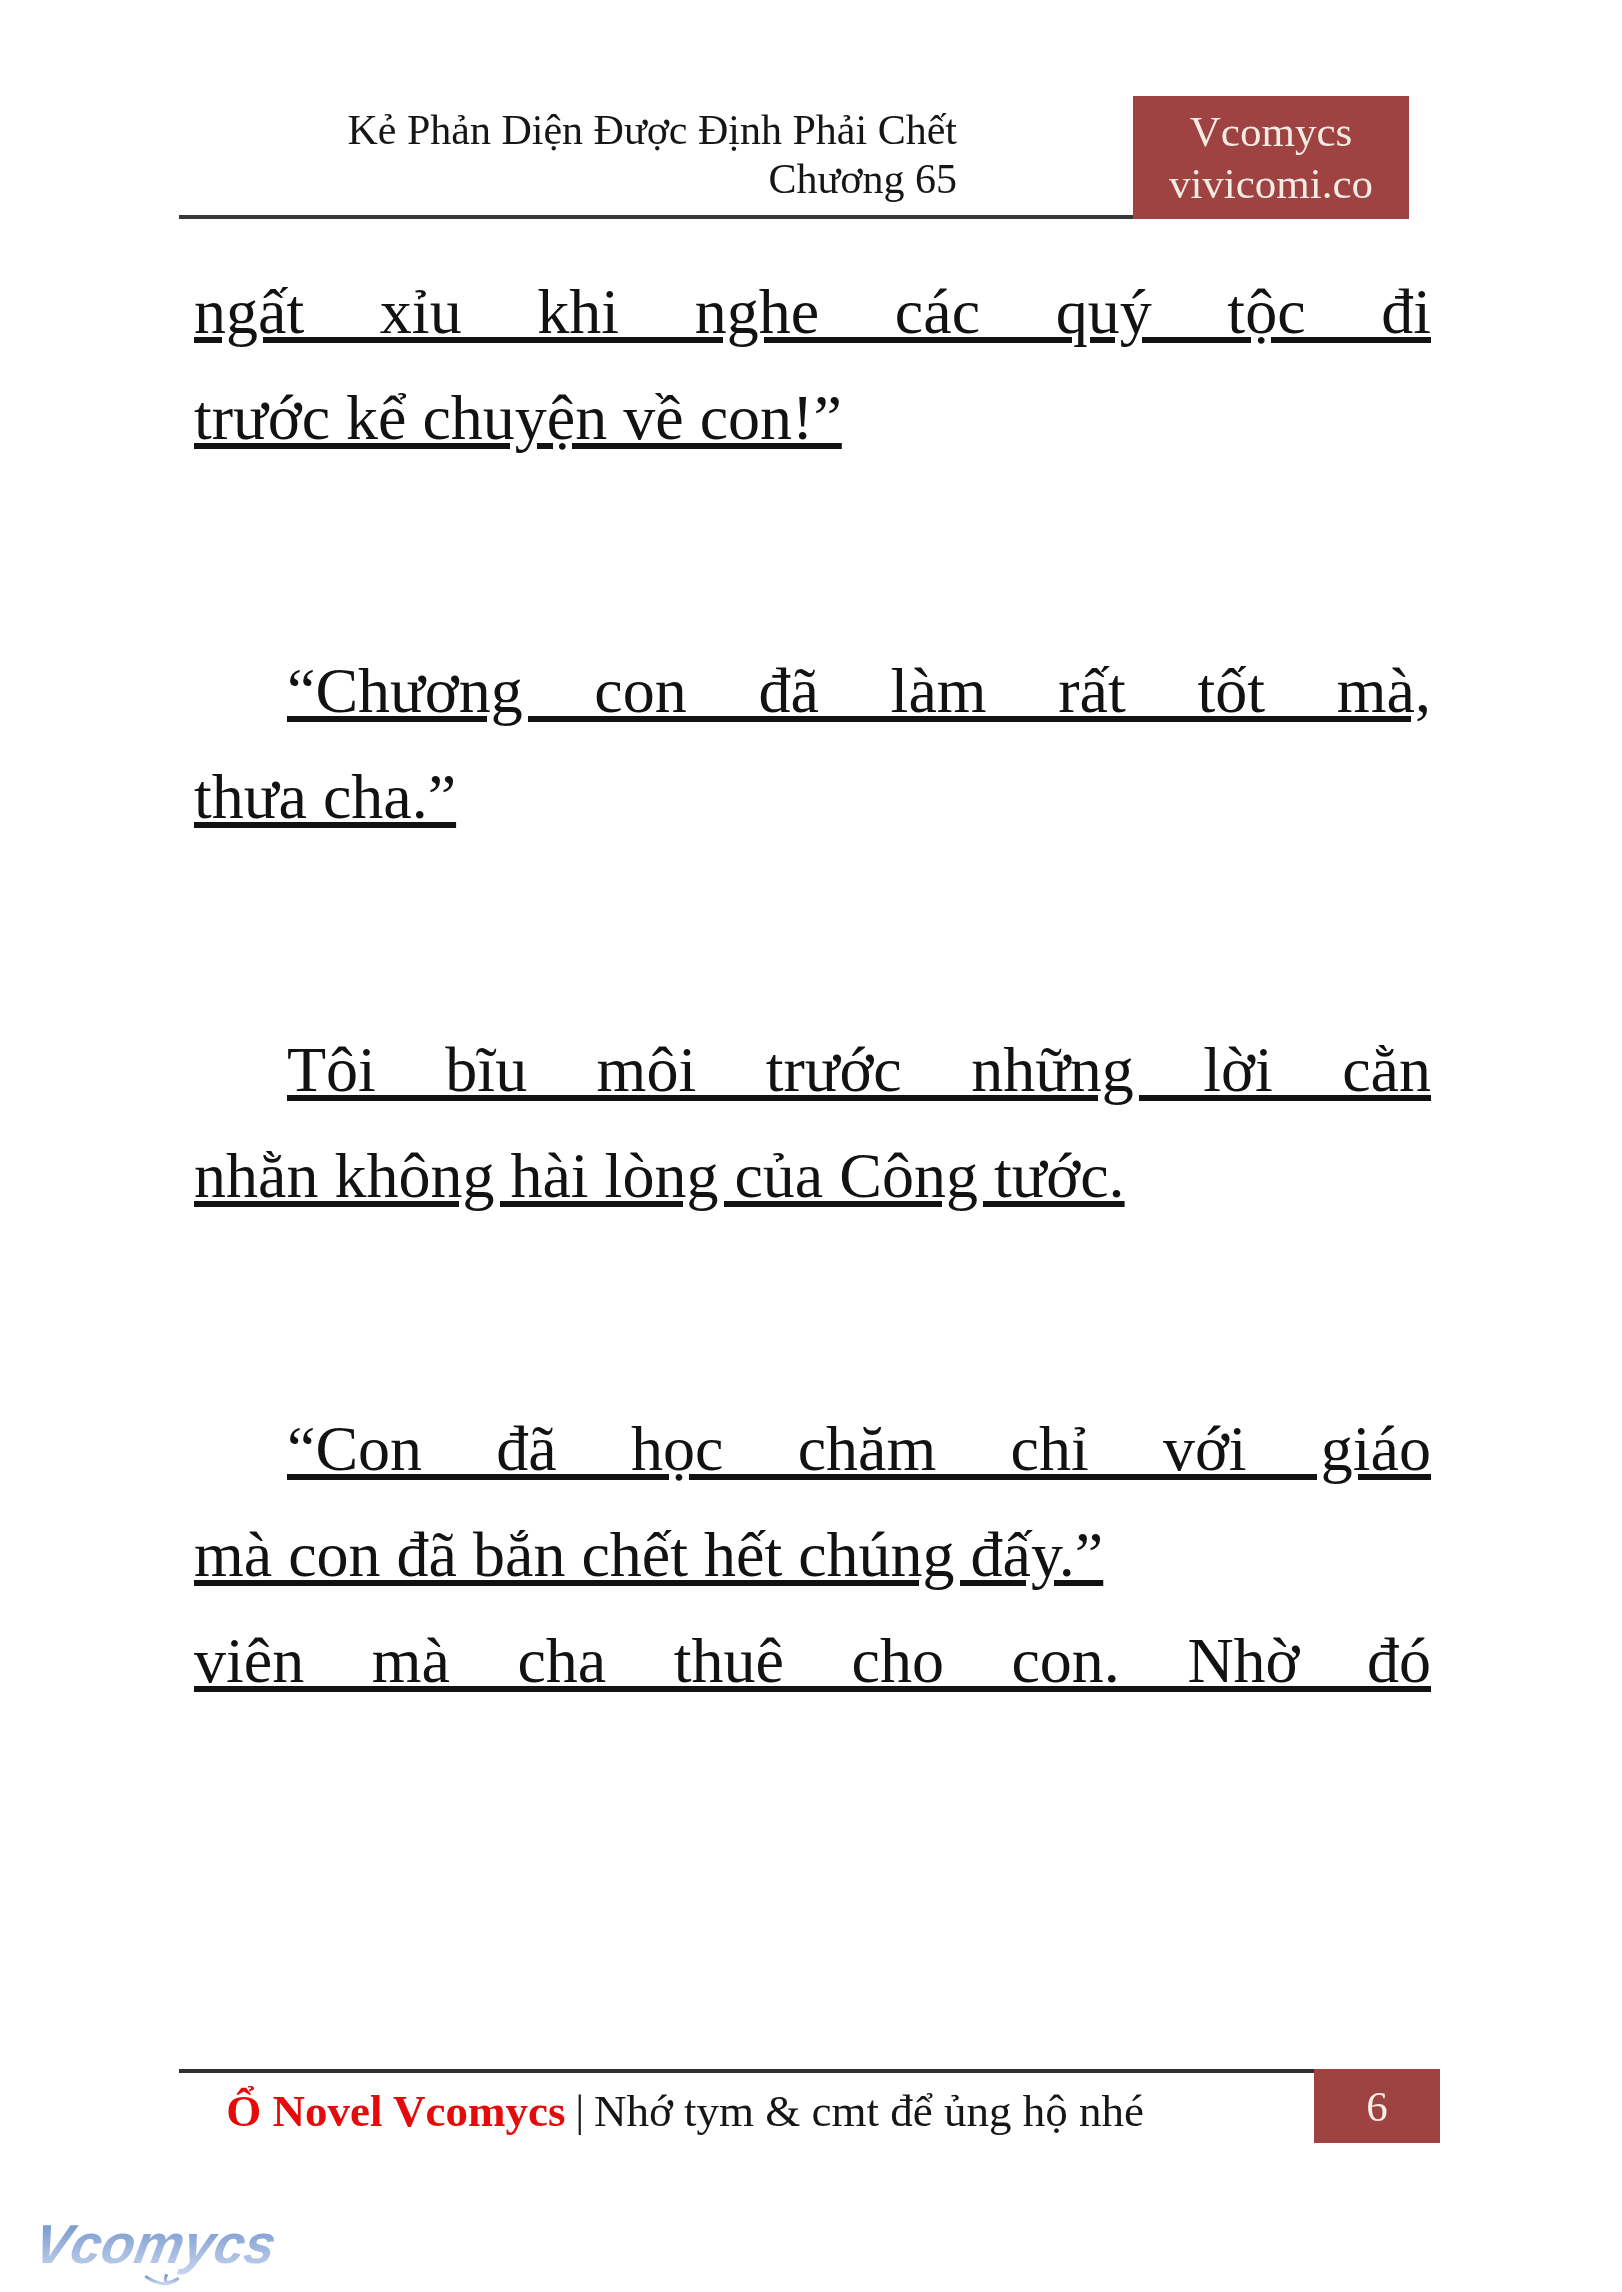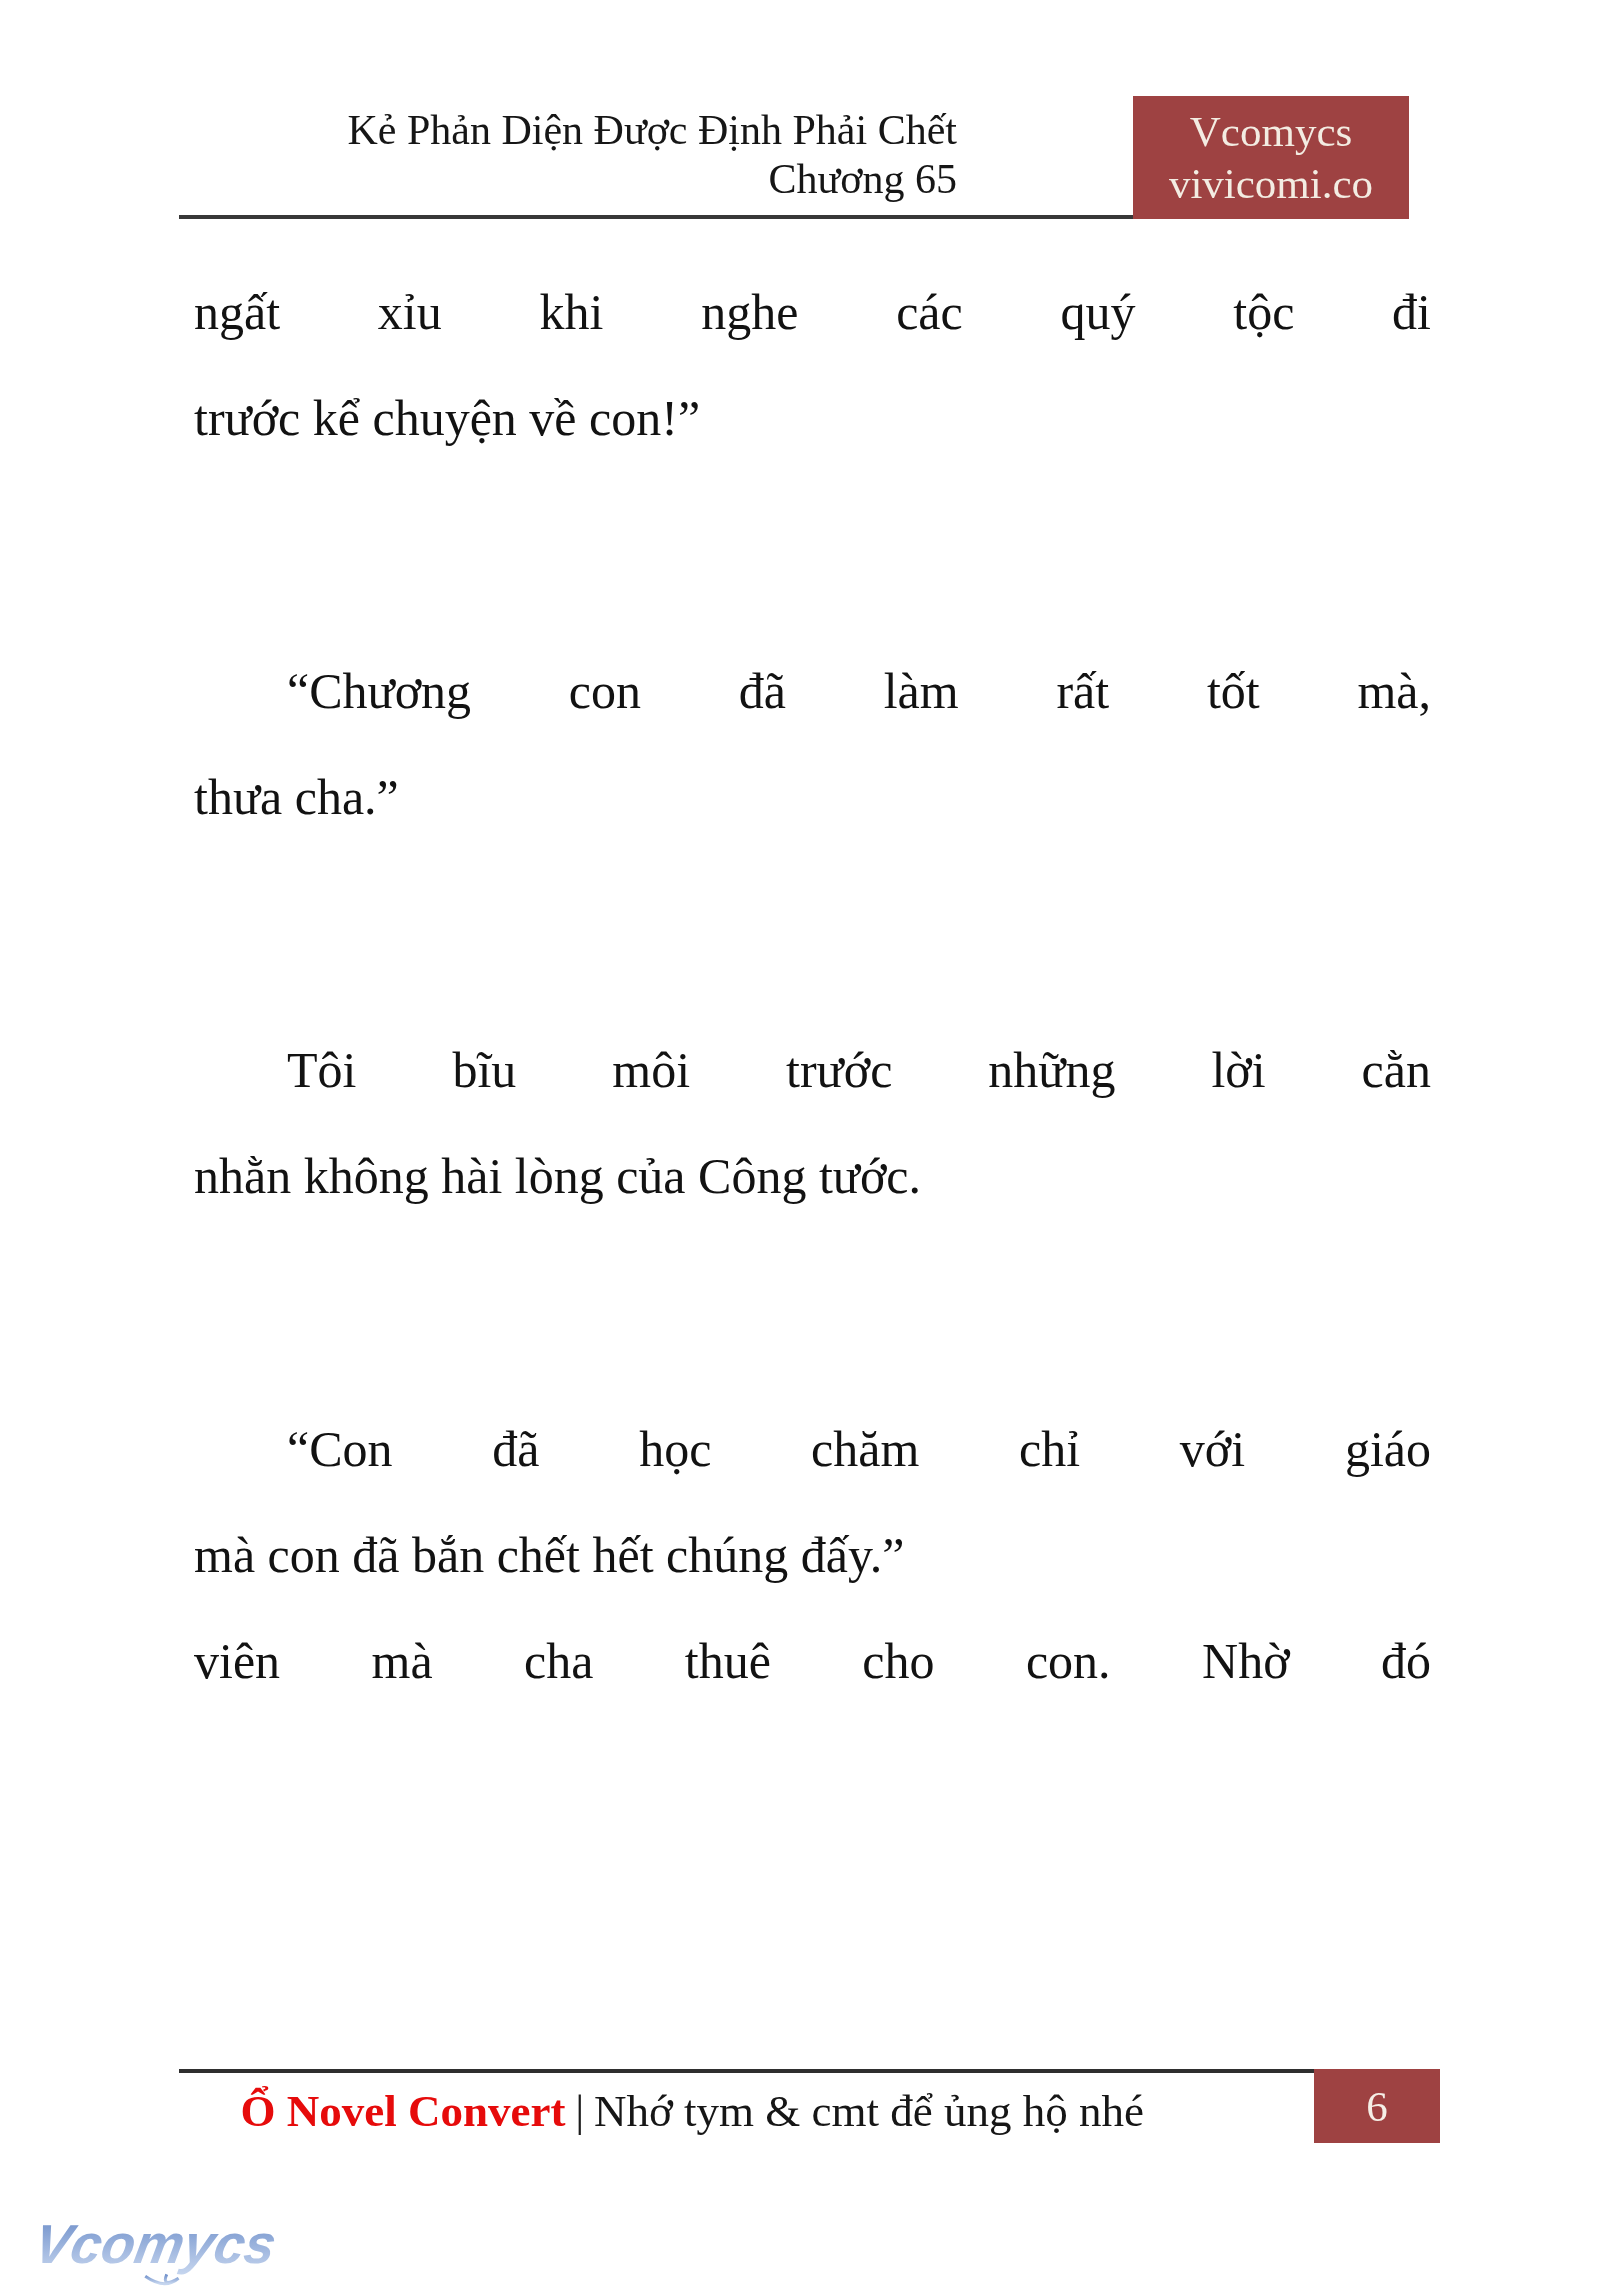--- a/index.html
+++ b/index.html
@@ -30,22 +30,23 @@
   }
   .header-rule {
     position:absolute; left:179px; top:215px;
     width:954px; height:3.9px; background:#383838;
   }
 
   
   .body-text {
     position:absolute; left:194px; top:259px;
     width:1237px;
-    font-size:50px; line-height:106px;
+    font-size:64px; line-height:106px;
     color:#121212;
+    text-decoration:underline;
   }
   .paragraph { margin:0 0 167px 0; }
   .paragraph:last-child { margin-bottom:0; }
   .bline { text-align:left; }
   .bline.justify { text-align:justify; text-align-last:justify; text-justify:inter-word; }
   .bline.indent { padding-left:93px; }
 
   
   .footer-rule {
     position:absolute; left:179px; top:2069px;
@@ -105,21 +106,21 @@
     <div class="paragraph">
       <div class="bline justify indent">“Con đã học chăm chỉ với giáo</div>
       <div class="bline">mà con đã bắn chết hết chúng đấy.”</div>
       <div class="bline justify">viên mà cha thuê cho con. Nhờ đó</div>
     </div>
   </div>
 
   <div class="footer-rule"></div>
 
   <div class="footer-text">
-    <span class="footer-brand">Ổ Novel Convert</span><span class="footer-sep">|</span><span>Nhớ tym &amp; cmt để ủng hộ nhé</span>
+    <span class="footer-brand">Ổ Novel Vcomycs</span><span class="footer-sep">|</span><span>Nhớ tym &amp; cmt để ủng hộ nhé</span>
   </div>
 
   <div class="page-number-box">
     <span>6</span>
   </div>
 
   <svg class="watermark" viewBox="0 0 280 100" xmlns="http://www.w3.org/2000/svg">
     <defs>
       <linearGradient id="wmgrad" x1="0" y1="0" x2="0" y2="1">
         <stop offset="0" stop-color="#6b8cc8"></stop>

